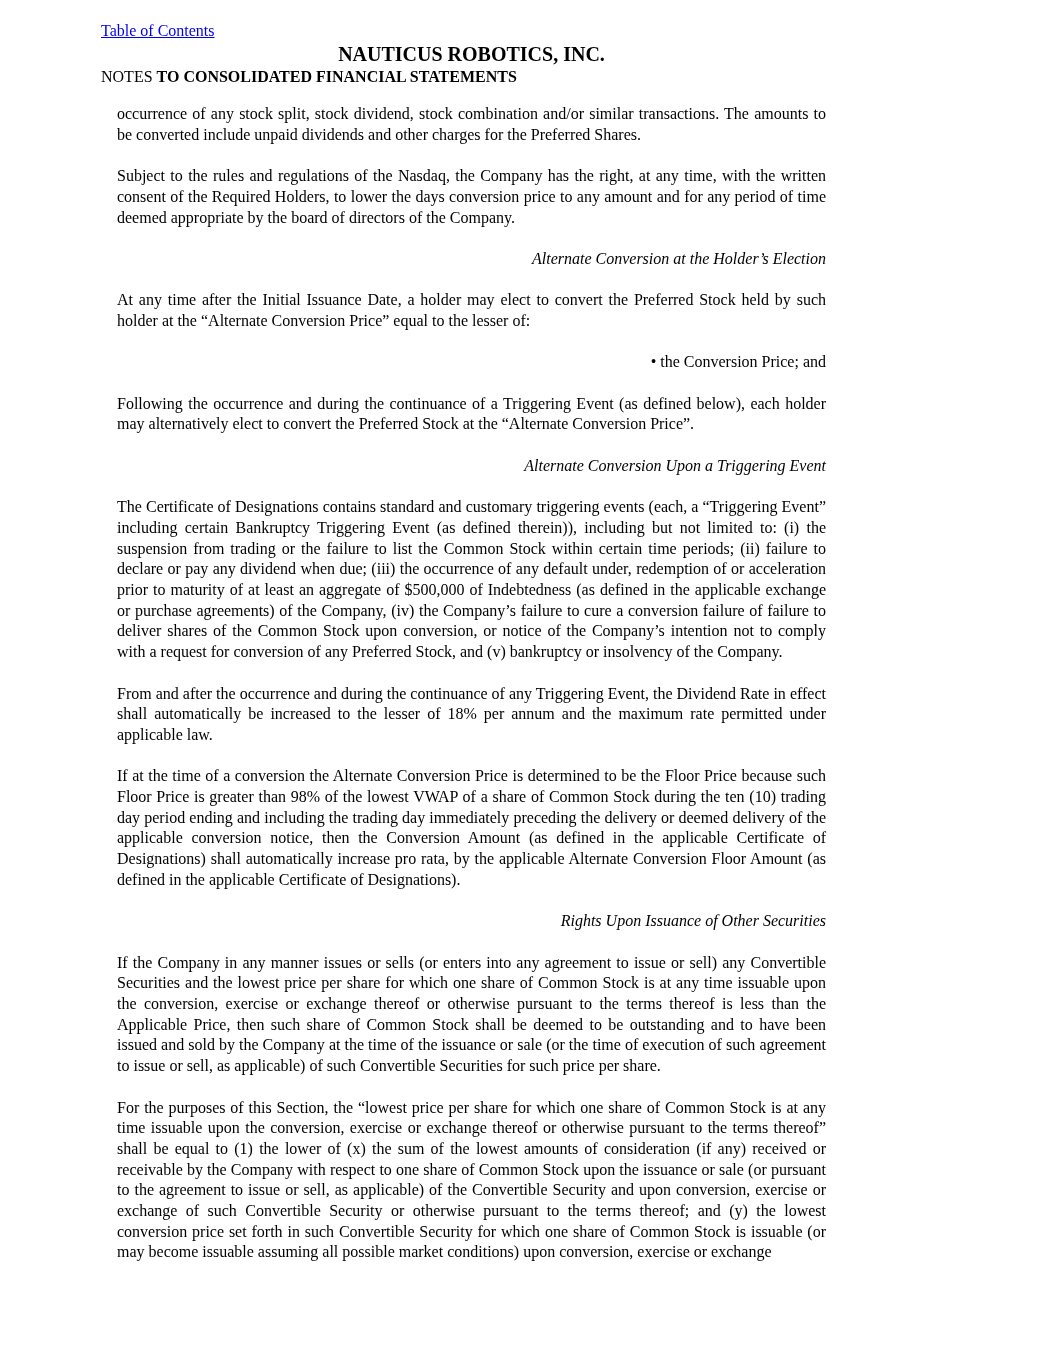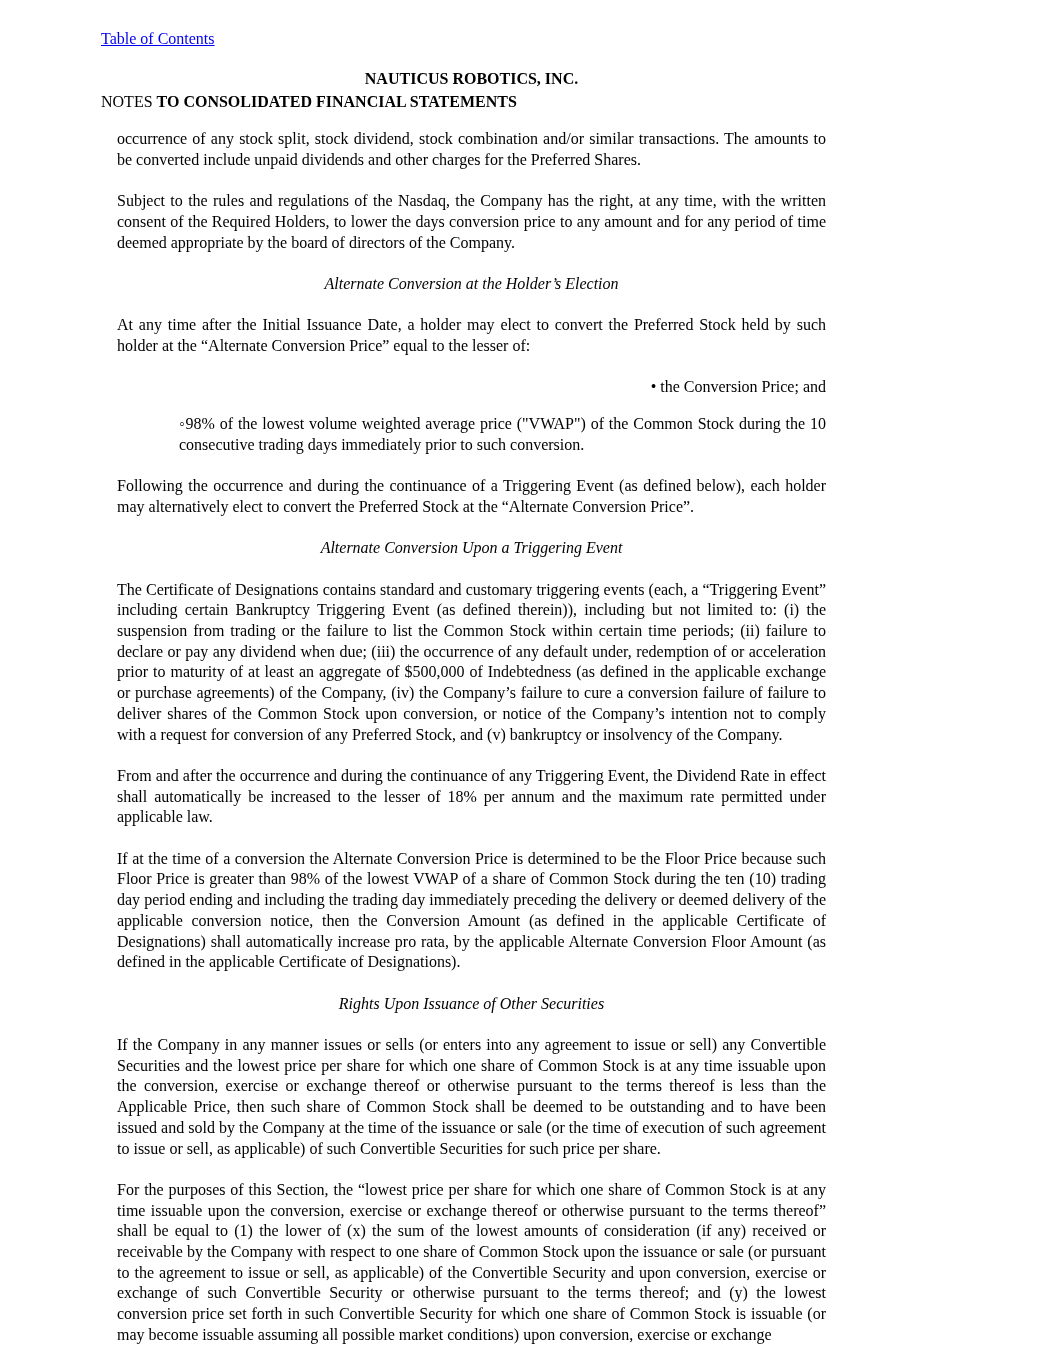--- a/index.html
+++ b/index.html
@@ -6,53 +6,53 @@
     body {
       width: 1055px;
       height: 1365px;
       overflow: hidden;
       font-family: "Liberation Serif", "DejaVu Serif", serif;
       color: #000000;
       font-size: 16px;
     }
     .page {
       position: relative;
-      padding: 28px 101px 0 101px;
+      padding: 20px 101px 0 101px;
       box-sizing: border-box;
       width: 943px;
     }
     .toc-link {
       display: inline-block;
       color: #0000ee;
       text-decoration: underline;
       font-size: 16px;
       line-height: 22px;
       cursor: pointer;
     }
     .company-title {
       text-align: center;
       font-weight: bold;
-      font-size: 16px;
+      font-size: 20px;
       line-height: 22px;
-      margin-top: 18px;
+      margin-top: 1px;
     }
     .notes-title {
       font-size: 16px;
       line-height: 22px;
       margin-top: 1px;
     }
     .notes-title .bold { font-weight: bold; }
     p {
       margin: 16px;
       text-align: justify;
       line-height: 20.7px;
       font-size: 16px;
     }
     .gap { margin-top: 20.7px; }
-    .heading-italic { font-style: italic; text-align: center; }
+    .heading-italic { font-style: italic; text-align: right; }
     .bullet-line { text-align: right; }
     .sub-bullet {
       text-indent: 62px;
     }
     .sub-bullet-hang {
       padding-left: 62px;
     }
   </style>
 </head>
 <body>
@@ -67,21 +67,20 @@
 
   <p>occurrence of any stock split, stock dividend, stock combination and/or similar transactions. The amounts to be converted include unpaid dividends and other charges for the Preferred Shares.</p>
 
   <p class="gap">Subject to the rules and regulations of the Nasdaq, the Company has the right, at any time, with the written consent of the Required Holders, to lower the days conversion price to any amount and for any period of time deemed appropriate by the board of directors of the Company.</p>
 
   <p class="gap heading-italic">Alternate Conversion at the Holder’s Election</p>
 
   <p class="gap">At any time after the Initial Issuance Date, a holder may elect to convert the Preferred Stock held by such holder at the “Alternate Conversion Price” equal to the lesser of:</p>
 
   <p class="gap bullet-line">• the Conversion Price; and</p>
-  <p class="sub-bullet-hang">◦98% of the lowest volume weighted average price ("VWAP") of the Common Stock during the 10 consecutive trading days immediately prior to such conversion.</p>
 
   <p class="gap">Following the occurrence and during the continuance of a Triggering Event (as defined below), each holder may alternatively elect to convert the Preferred Stock at the “Alternate Conversion Price”.</p>
 
   <p class="gap heading-italic">Alternate Conversion Upon a Triggering Event</p>
 
   <p class="gap">The Certificate of Designations contains standard and customary triggering events (each, a “Triggering Event” including certain Bankruptcy Triggering Event (as defined therein)), including but not limited to: (i) the suspension from trading or the failure to list the Common Stock within certain time periods; (ii) failure to declare or pay any dividend when due; (iii) the occurrence of any default under, redemption of or acceleration prior to maturity of at least an aggregate of $500,000 of Indebtedness (as defined in the applicable exchange or purchase agreements) of the Company, (iv) the Company’s failure to cure a conversion failure of failure to deliver shares of the Common Stock upon conversion, or notice of the Company’s intention not to comply with a request for conversion of any Preferred Stock, and (v) bankruptcy or insolvency of the Company.</p>
 
   <p class="gap">From and after the occurrence and during the continuance of any Triggering Event, the Dividend Rate in effect shall automatically be increased to the lesser of 18% per annum and the maximum rate permitted under applicable law.</p>
 
   <p class="gap">If at the time of a conversion the Alternate Conversion Price is determined to be the Floor Price because such Floor Price is greater than 98% of the lowest VWAP of a share of Common Stock during the ten (10) trading day period ending and including the trading day immediately preceding the delivery or deemed delivery of the applicable conversion notice, then the Conversion Amount (as defined in the applicable Certificate of Designations) shall automatically increase pro rata, by the applicable Alternate Conversion Floor Amount (as defined in the applicable Certificate of Designations).</p>

